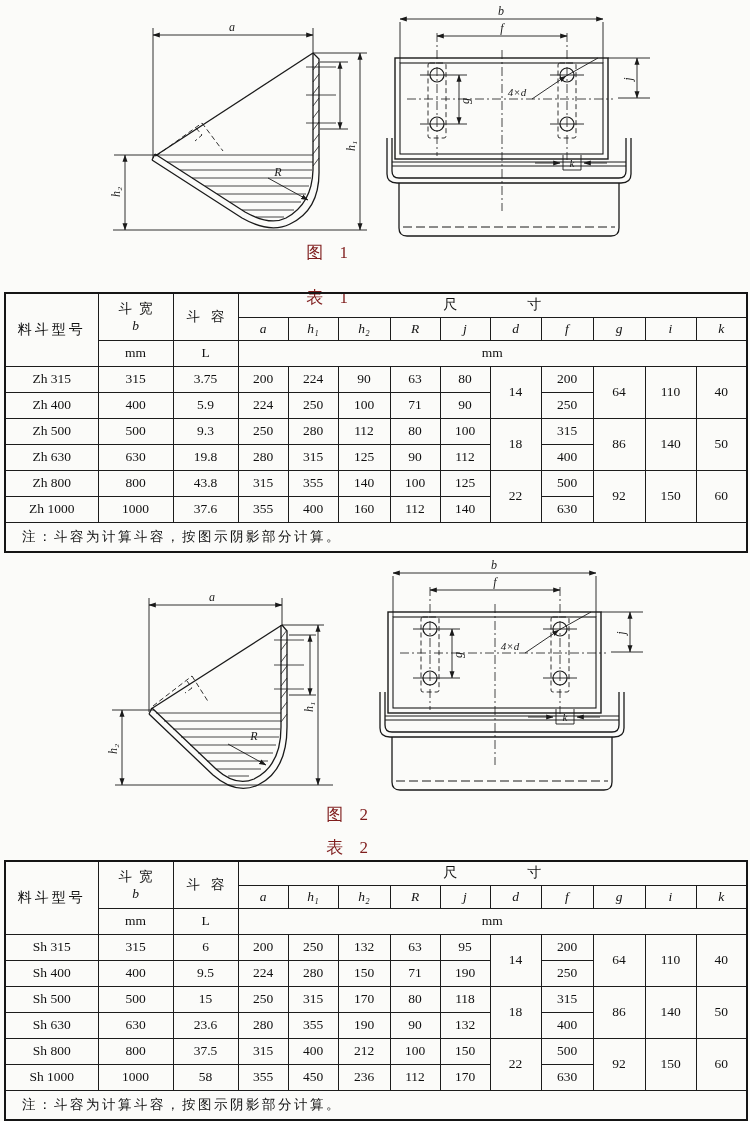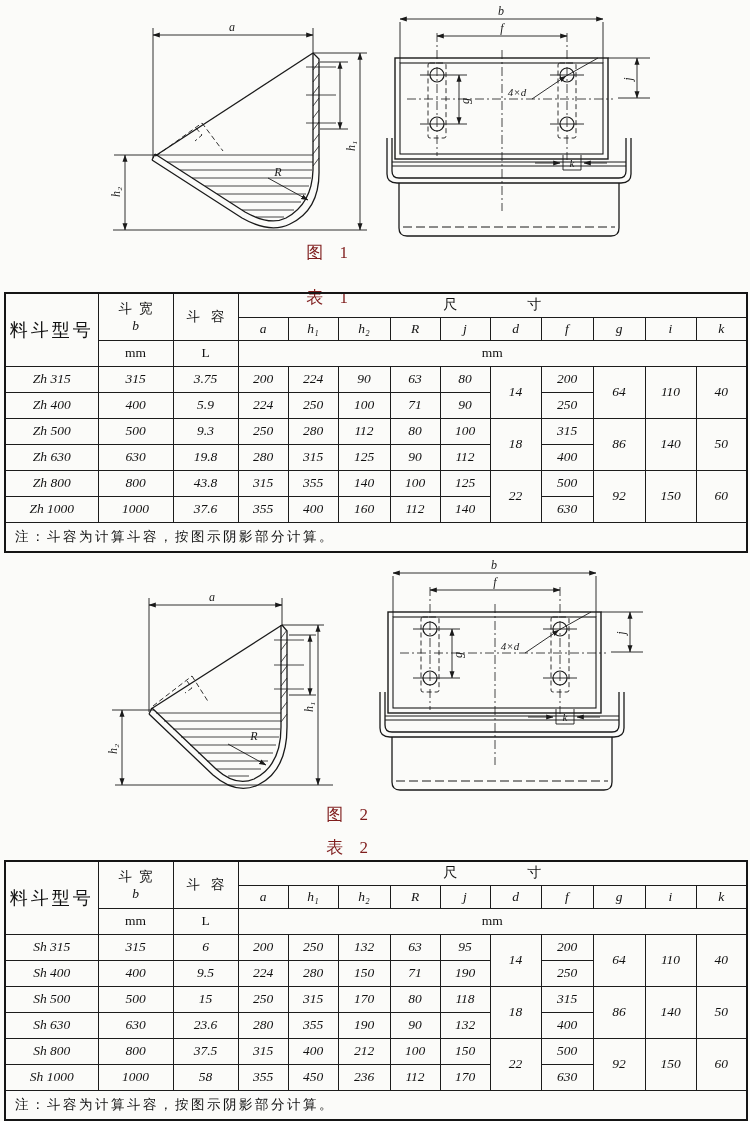--- a/index.html
+++ b/index.html
@@ -6,27 +6,27 @@
   html,body { width:750px; height:1121px; }
   body { background:#fbfbf9; font-family:"Liberation Serif","DejaVu Serif",serif; color:#151515; position:relative; overflow:hidden; }
   .figure { position:absolute; left:0; width:750px; }
   .caption { position:absolute; text-align:center; font-size:17px; color:#7f1d1d; letter-spacing:6px; }
   svg { position:absolute; }
   svg text { font:italic 12px "Liberation Serif","DejaVu Serif",serif; fill:#1a1a1a; }
   svg text.kn { font-size:11px; }
   table.spec { position:absolute; left:4px; width:742px; border-collapse:collapse; table-layout:fixed; border:2px solid #151515; }
   .spec td { border:1.5px solid #1c1c1c; text-align:center; vertical-align:middle; font-size:13.5px; padding:0; color:#111; }
   .spec .sym { font-style:italic; }
-  .spec .hmodel { letter-spacing:3px; font-size:18px;margin-top:28px; }
+  .spec .hmodel { letter-spacing:3px; font-size:14px;margin-top:28px; }
   .spec .cn2 { letter-spacing:7px; text-indent:7px; }
   .spec .cn3 { letter-spacing:11px; text-indent:11px;margin-top:16px; }
   .spec .hdims { letter-spacing:70px; text-indent:70px; font-size:14px; }
   .spec tr.h1r { height:24px; } .spec tr.h2r { height:23px; } .spec tr.h3r { height:26px; }
-  .spec tr.dr { height:26px;font-style:italic; } .spec tr.nr { height:30px; }
-  .spec td.note { text-align:left; padding-left:9px; letter-spacing:2.5px; font-size:13.5px; }
+  .spec tr.dr { height:26px; } .spec tr.nr { height:30px; }
+  .spec td.note { text-align:left; padding-left:16px; letter-spacing:2.5px; font-size:13.5px; }
 </style>
 </head>
 <body>
 
 <div class="figure" style="top:6px;height:240px;">
 
   <svg style="left:110px;top:12px;" width="265" height="222" viewBox="0 0 265 222">
     <defs>
       <marker id="arA" viewBox="0 0 10 10" refX="9.5" refY="5" markerWidth="8" markerHeight="8" orient="auto-start-reverse">
           <path d="M0,1.5 L10,5 L0,8.5 z" fill="#1a1a1a"></path>

